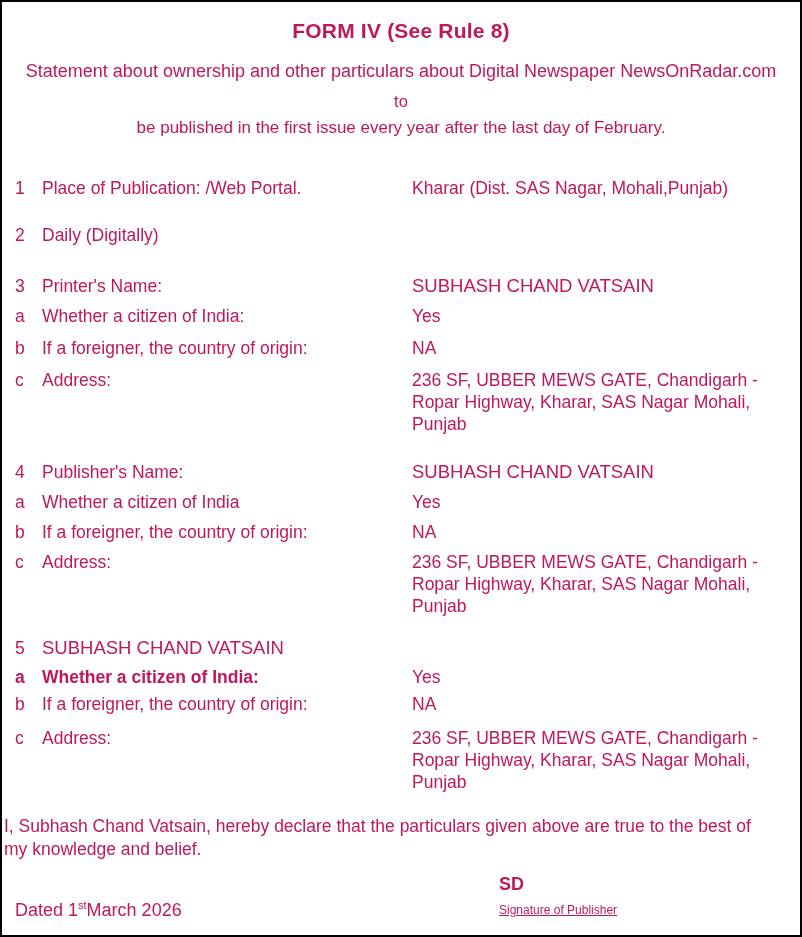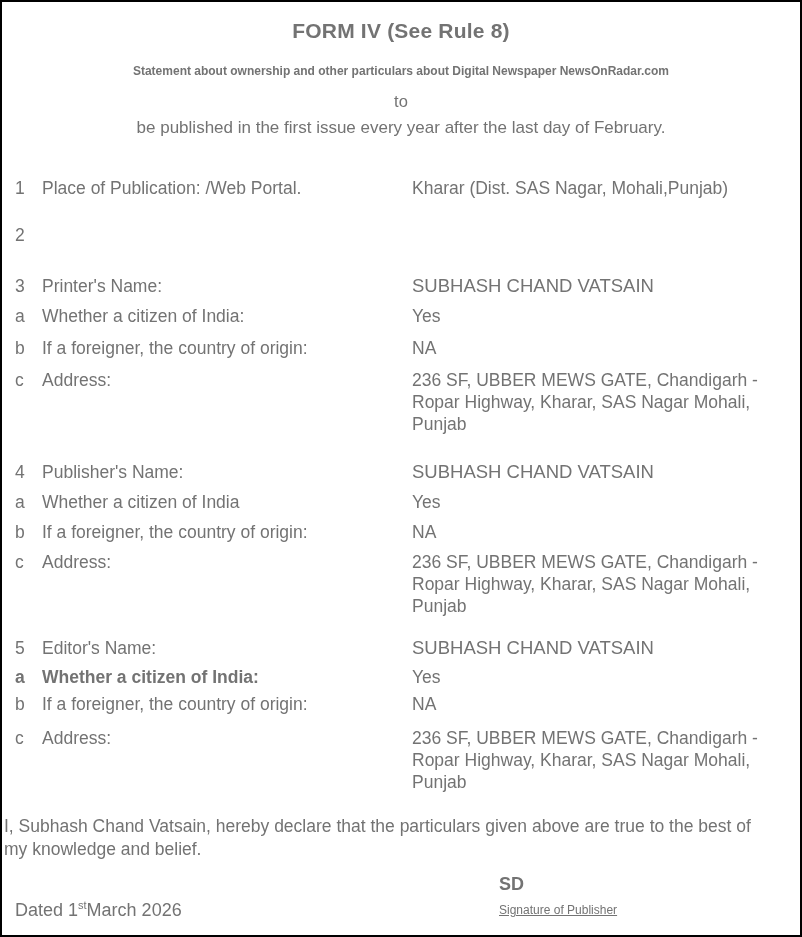--- a/index.html
+++ b/index.html
@@ -5,32 +5,32 @@
   html, body { margin: 0; padding: 0; background: #808080; }
   .page {
     position: relative;
     width: 802px;
     height: 937px;
     box-sizing: border-box;
     margin: 0 auto;
     background: #ffffff;
     border: 2px solid #000000;
     font-family: "Liberation Sans", "DejaVu Sans", sans-serif;
-    color: #737373;
+    color: #be185d;
     overflow: hidden;
   }
   .title {
     margin-top: 16px;
     text-align: center;
     font-size: 21px;
     font-weight: bold;
     line-height: 26px;
     letter-spacing: 0.2px;
   }
-  .subtitle-line1 { margin-top: 17px; text-align: center; font-size: 12px; line-height: 21px; font-weight: bold; }
+  .subtitle-line1 { margin-top: 17px; text-align: center; font-size: 18px; line-height: 21px; }
   .subtitle-line2 { margin-top: 9px;  text-align: center; font-size: 16.5px; line-height: 21px; }
   .subtitle-line3 { margin-top: 5px;  text-align: center; font-size: 17px;   line-height: 21px; }
 
   .form-table { margin-top: 39px; padding: 0 10px 0 13px; }
   .row {
     display: grid;
     grid-template-columns: 27px 370px 1fr;
     font-size: 17.5px;
     line-height: 22px;
   }
@@ -85,20 +85,21 @@
   <div class="form-table">
 
     <div class="row mb25">
       <span class="num">1</span>
       <span class="label">Place of Publication: /Web Portal.</span>
       <span class="value">Kharar (Dist. SAS Nagar, Mohali,Punjab)</span>
     </div>
 
     <div class="row mb29">
       <span class="num">2</span>
+      <span class="value">Daily (Digitally)</span>
     </div>
 
     <div class="row mb8">
       <span class="num">3</span>
       <span class="label">Printer's Name:</span>
       <span class="value value-name">SUBHASH CHAND VATSAIN</span>
     </div>
 
     <div class="row mb10">
       <span class="num">a</span>
@@ -137,21 +138,20 @@
     </div>
 
     <div class="row mb20">
       <span class="num">c</span>
       <span class="label">Address:</span>
       <span class="value">236 SF, UBBER MEWS GATE, Chandigarh - Ropar Highway, Kharar, SAS Nagar Mohali, Punjab</span>
     </div>
 
     <div class="row mb7">
       <span class="num">5</span>
-      <span class="label">Editor's Name:</span>
       <span class="value value-name">SUBHASH CHAND VATSAIN</span>
     </div>
 
     <div class="row mb5">
       <span class="num bold">a</span>
       <span class="label bold">Whether a citizen of India:</span>
       <span class="value">Yes</span>
     </div>
 
     <div class="row mb12">

